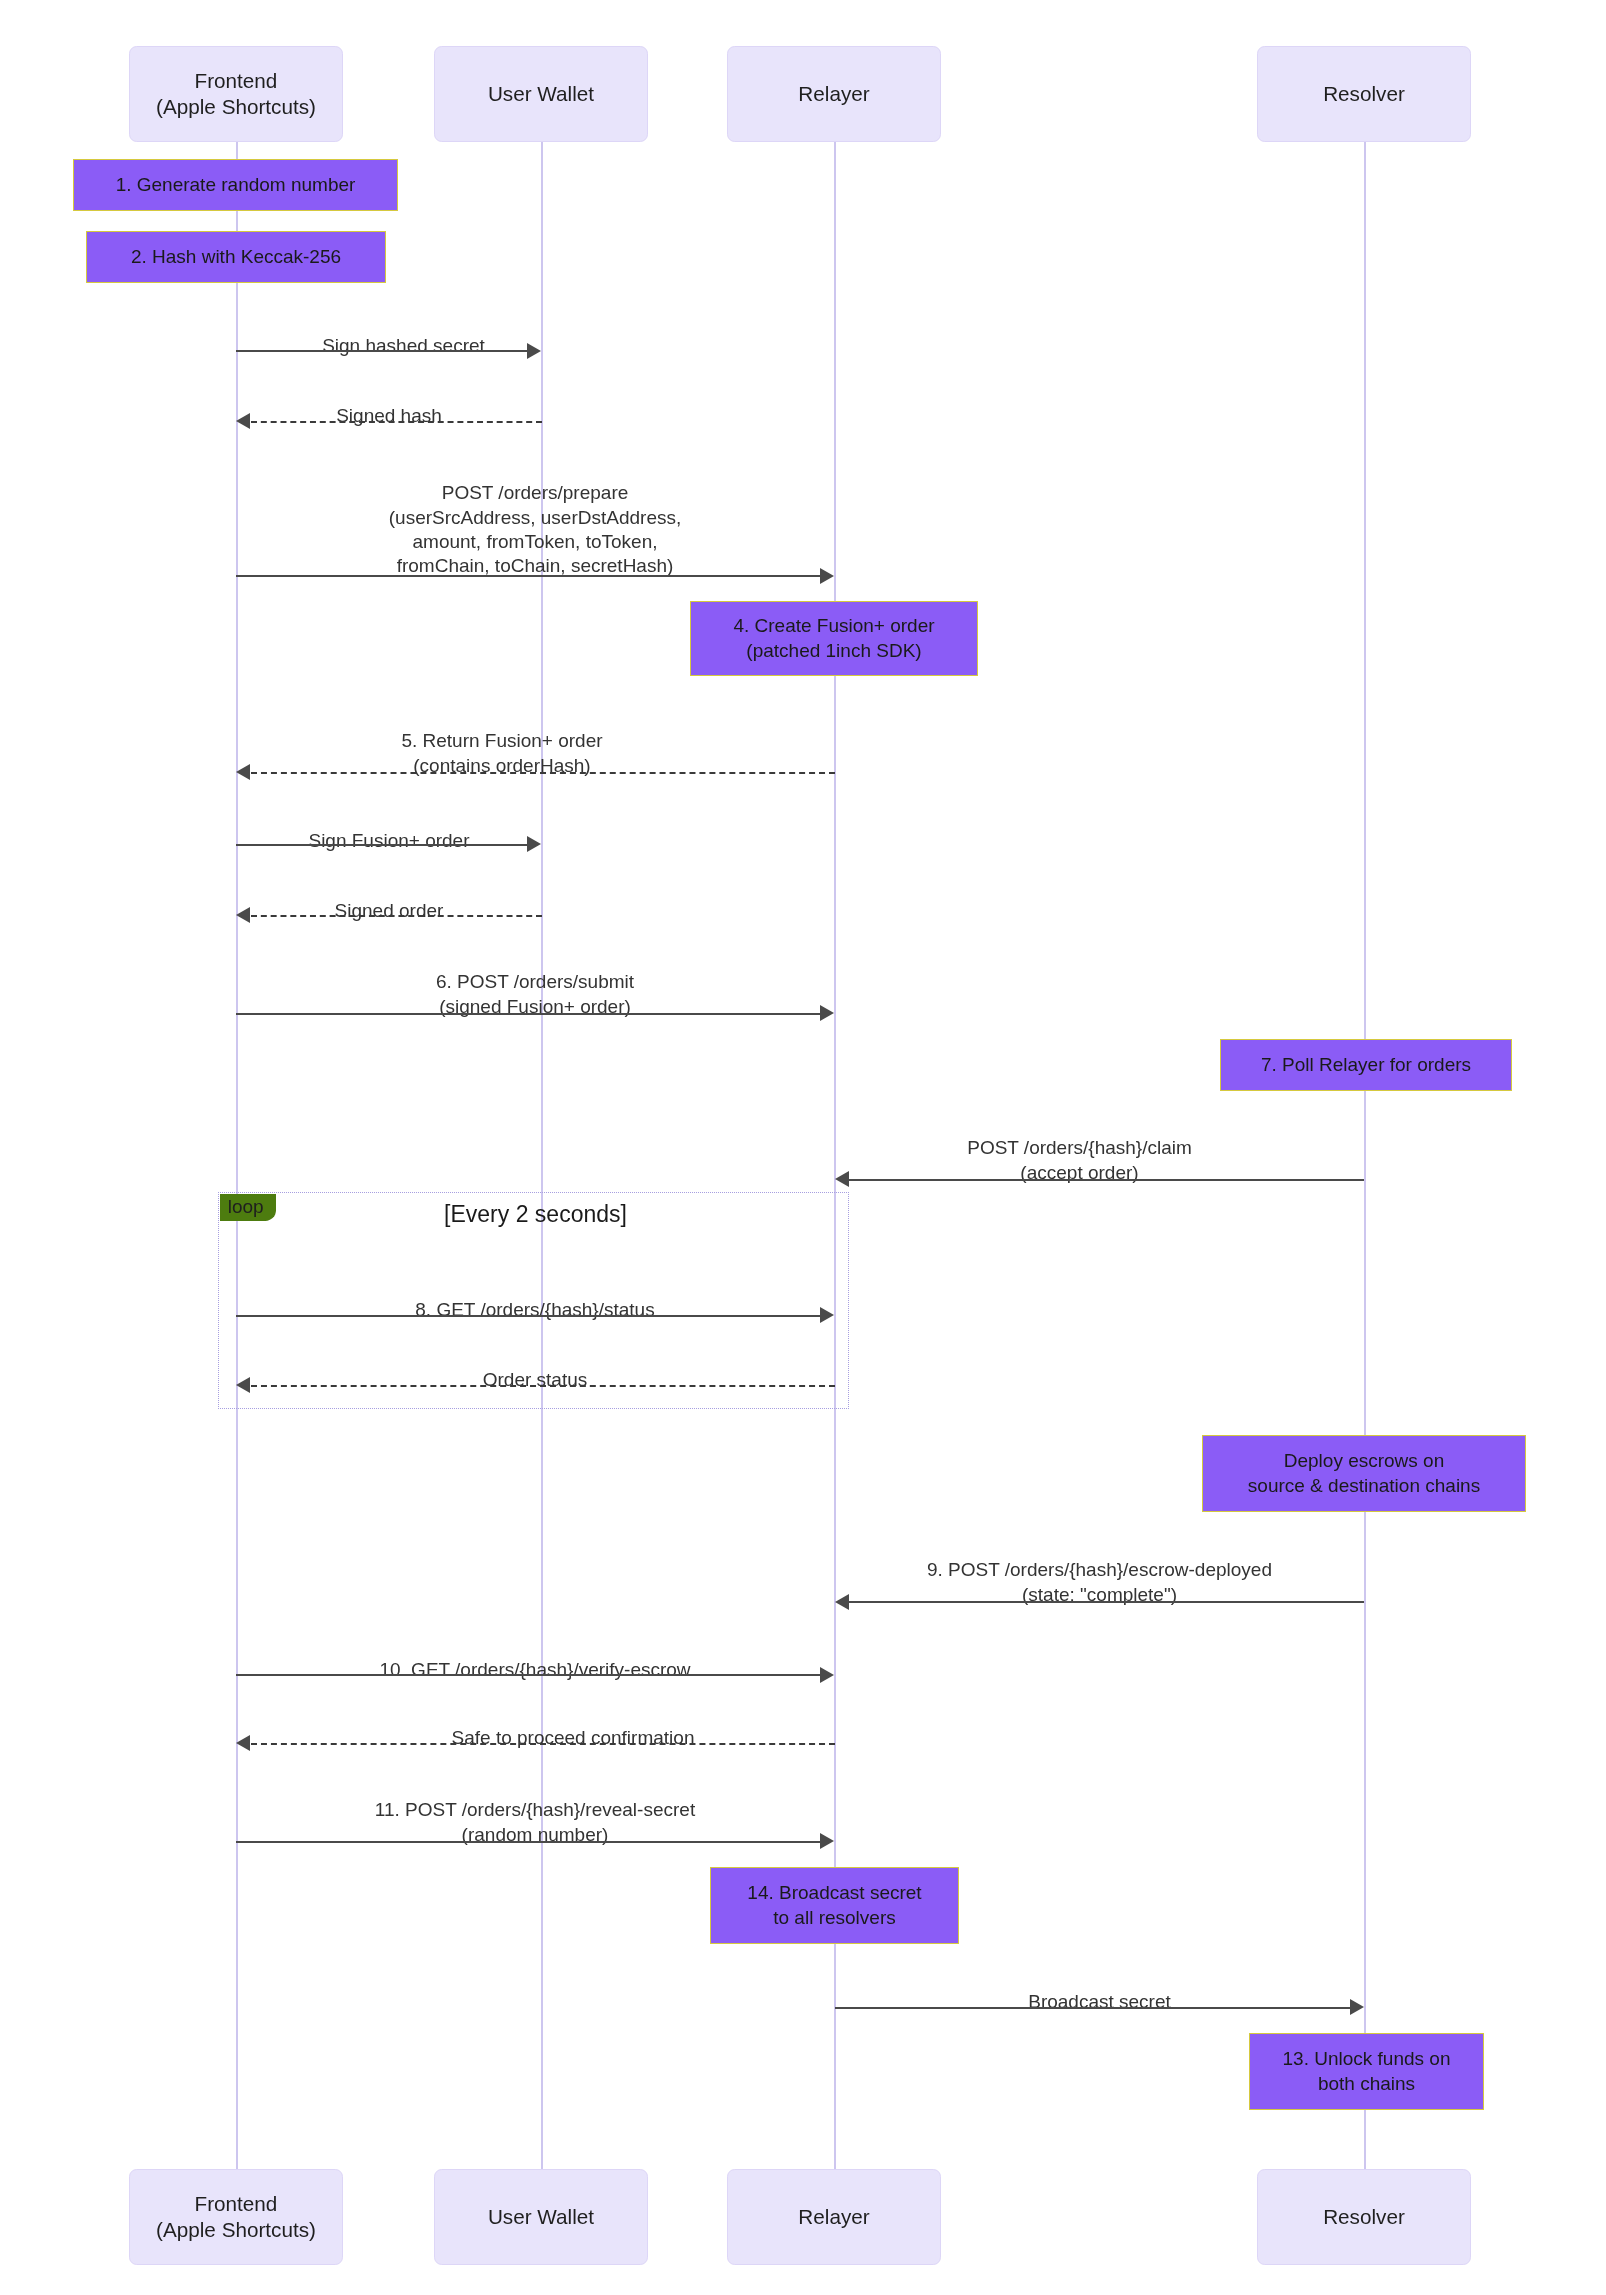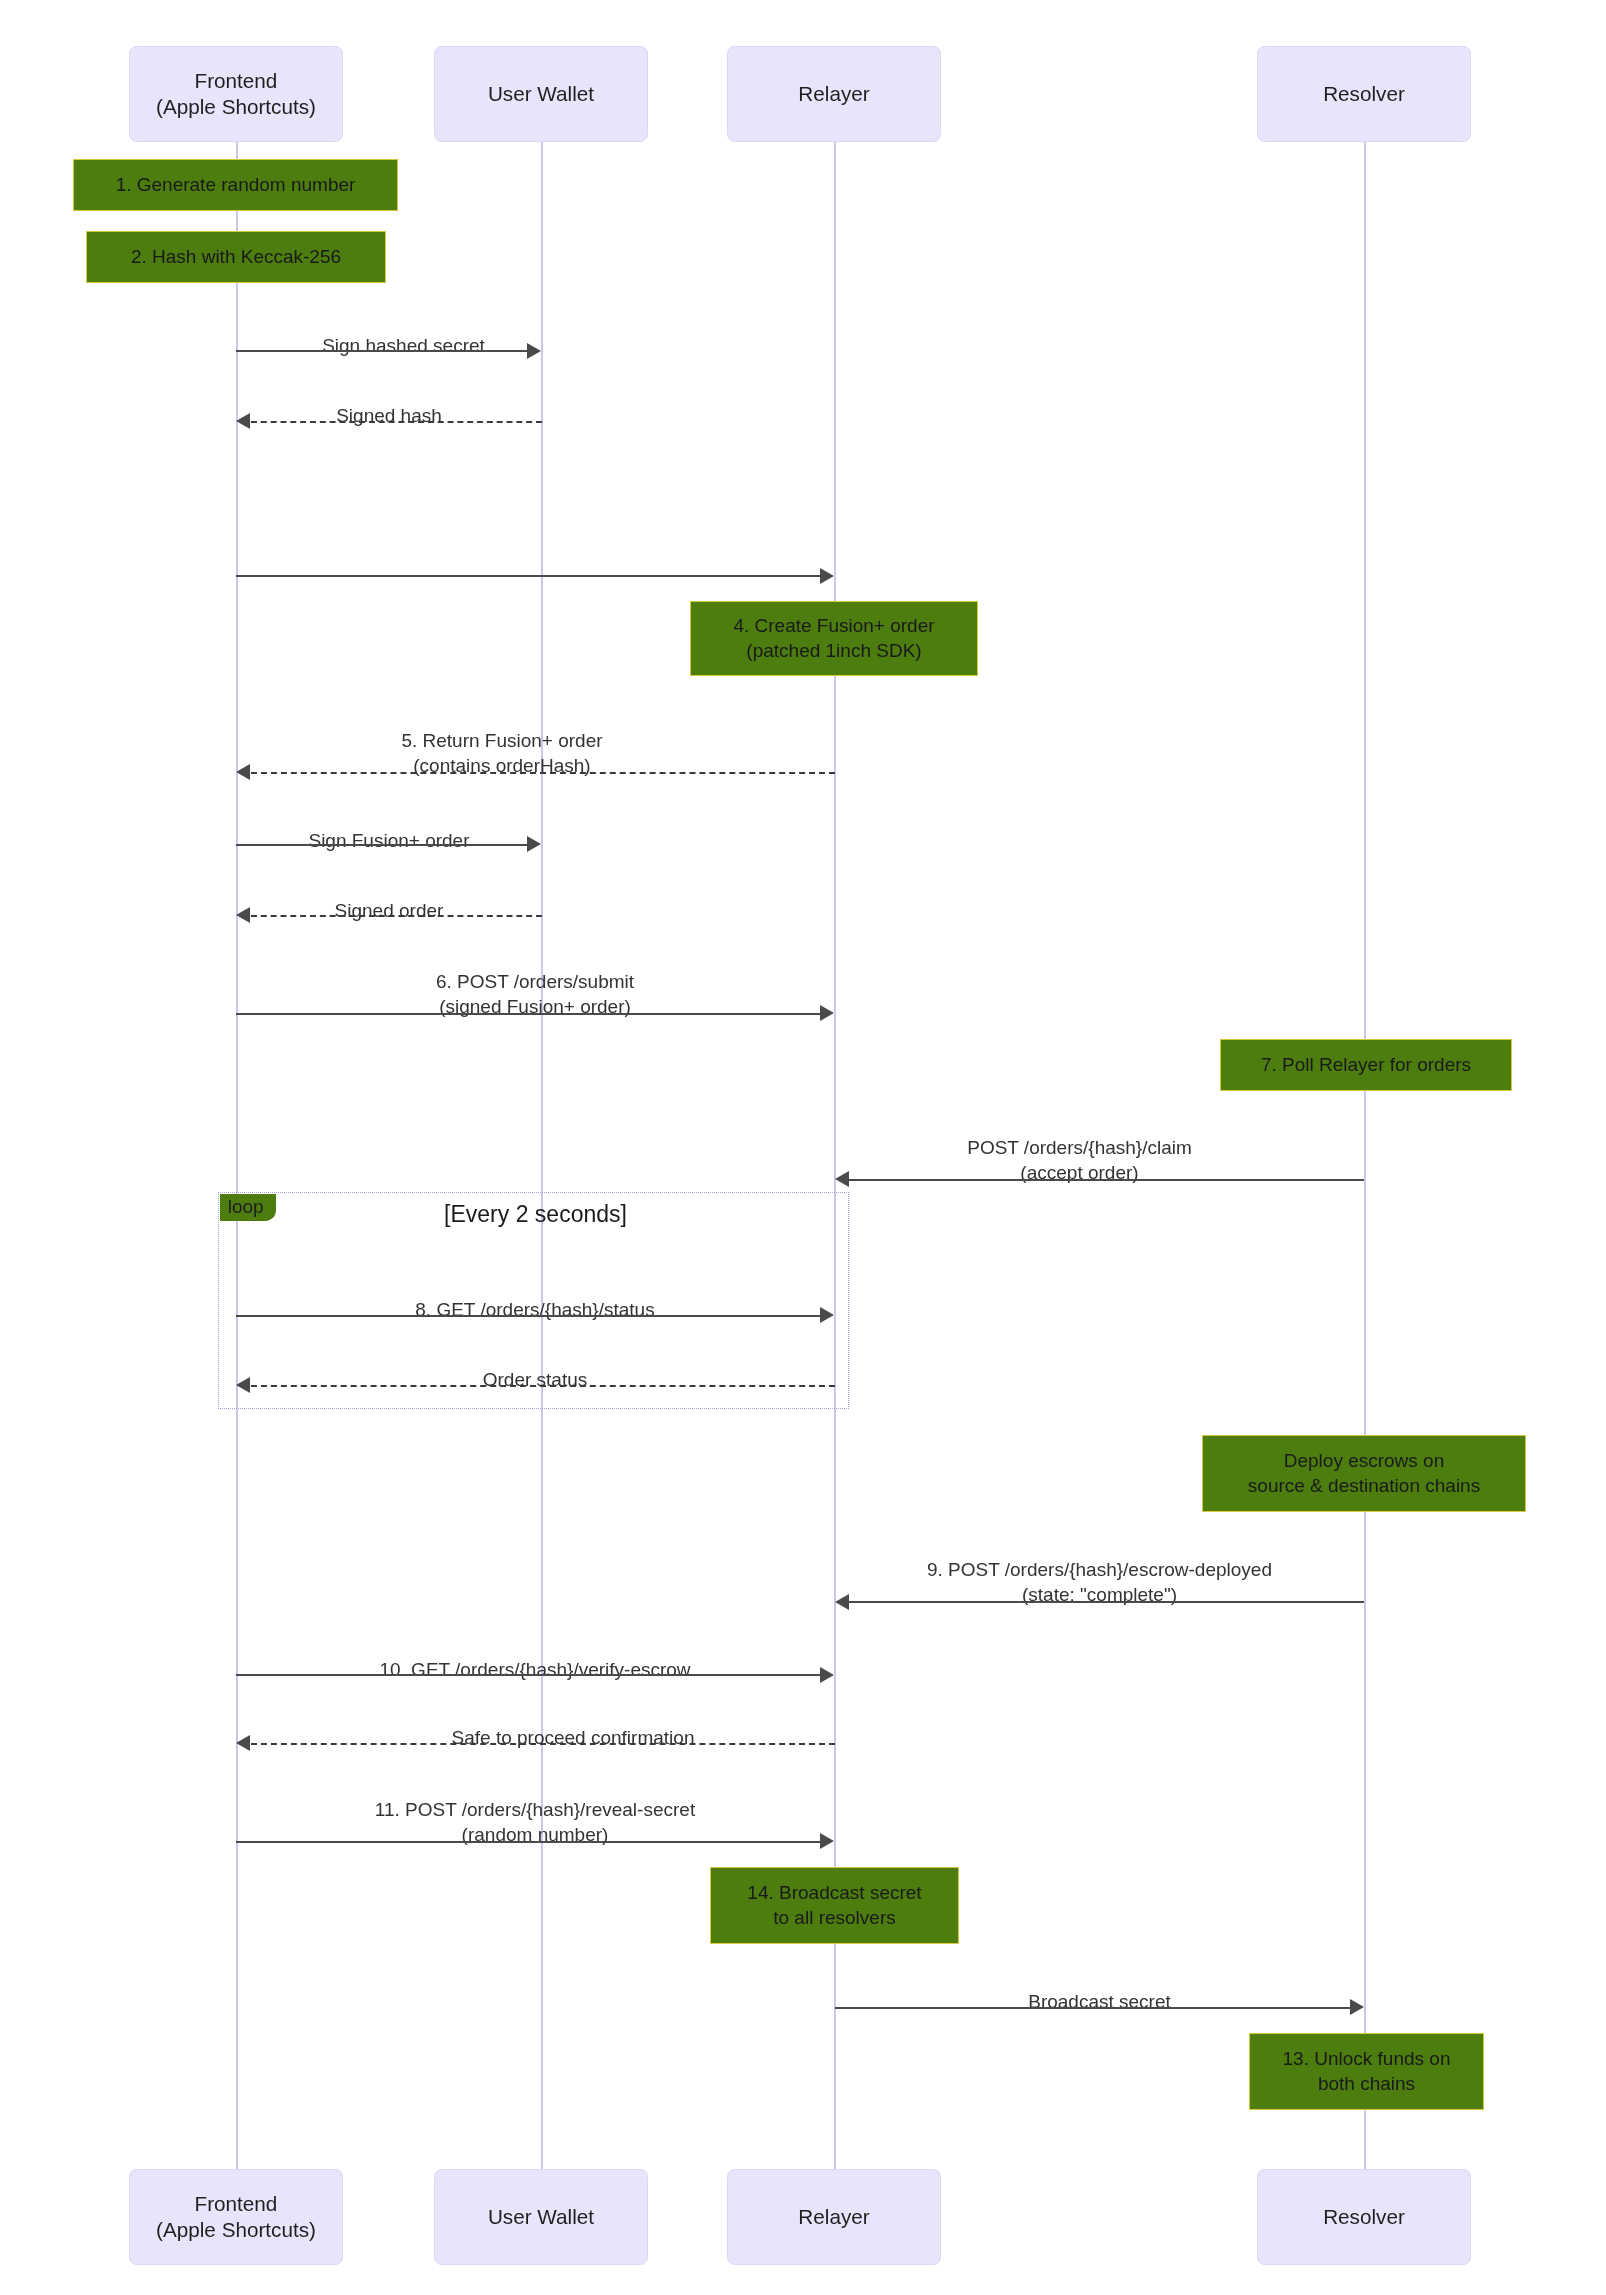--- a/index.html
+++ b/index.html
@@ -35,21 +35,21 @@
     text-align: center;
     color: #1f1f1f;
     font-size: 20.7px;
     line-height: 1.25;
     padding: 4.6px 7.7px;
   }
 
   
   .note {
     position: absolute;
-    background: #4d7c0f;
+    background: #8b5cf6;
     border: 1.5px solid #d6c93e;
     display: flex;
     align-items: center;
     justify-content: center;
     text-align: center;
     color: #1a1a1a;
     font-size: 19px;
     line-height: 1.3;
     padding: 4.6px 10.7px;
     white-space: pre-line;
@@ -141,20 +141,26 @@
   </div>
   <div class="msg-line" style="left:236px; top:350px; width:291px;"></div>
   <div class="arrowhead right" style="left:527px; top:343px;"></div>
 
   <div class="msg-label" style="left:236px; top:380px; width:306px;">
     <span>Signed hash</span>
   </div>
   <div class="msg-line dashed" style="left:251px; top:421px; width:291px;"></div>
   <div class="arrowhead left" style="left:236px; top:413px;"></div>
 
+  <div class="msg-label" style="left:236px; top:457px; width:598px;">
+    <span>POST /orders/prepare
+(userSrcAddress, userDstAddress,
+amount, fromToken, toToken,
+fromChain, toChain, secretHash)</span>
+  </div>
   <div class="msg-line" style="left:236px; top:575px; width:584px;"></div>
   <div class="arrowhead right" style="left:820px; top:568px;"></div>
 
   <div class="note" style="left:690px; top:601px; width:288px; height:75px;">
     <span>4. Create Fusion+ order
 (patched 1inch SDK)</span>
   </div>
 
   <div class="msg-label" style="left:236px; top:705px; width:532px;">
     <span>5. Return Fusion+ order

